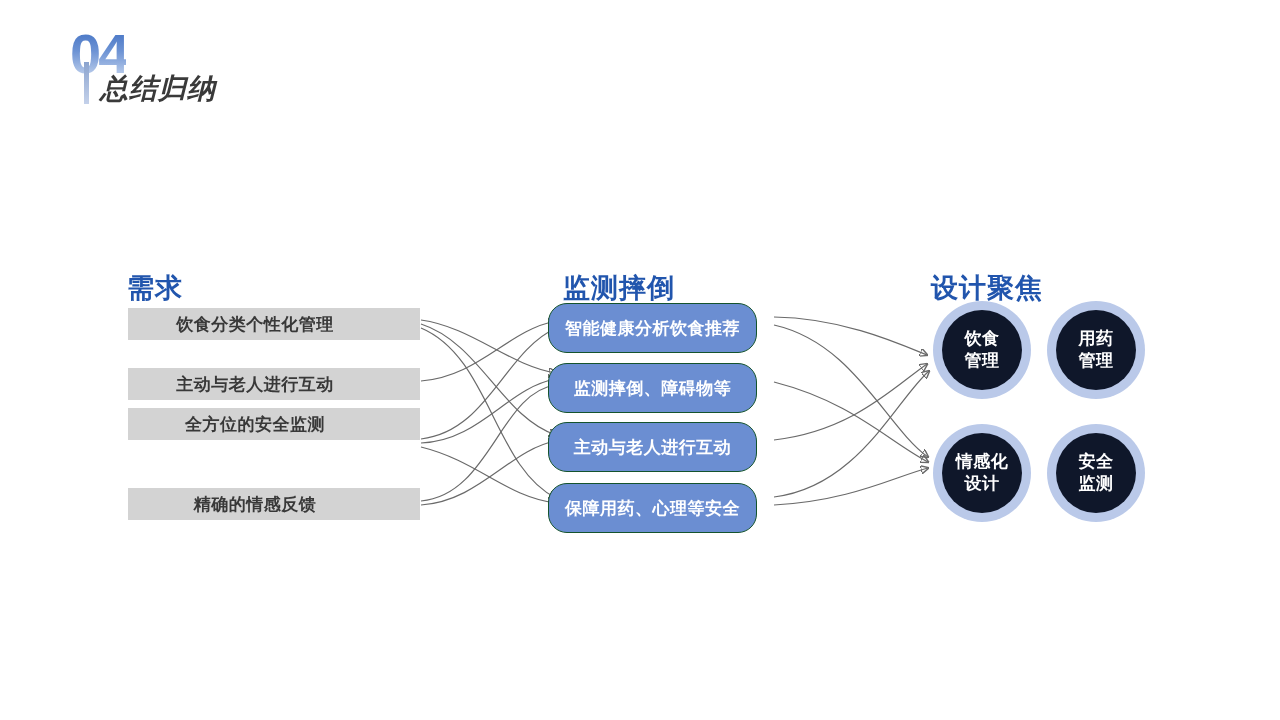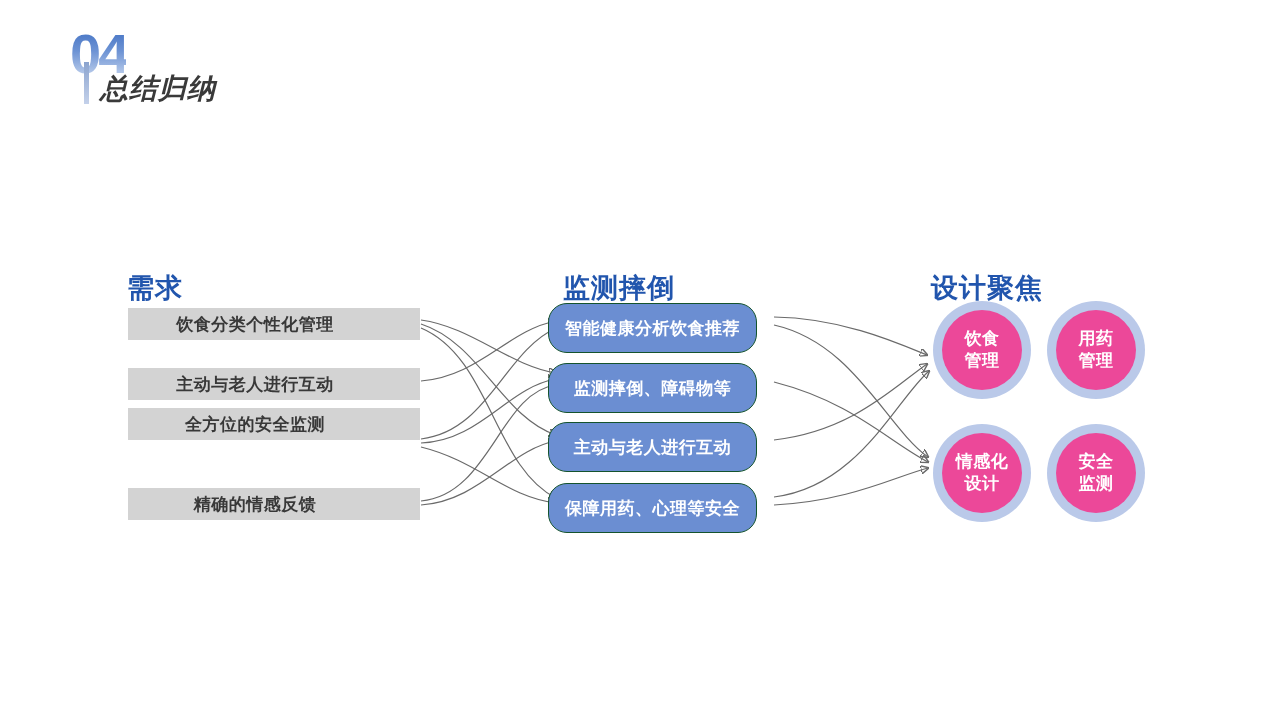--- a/index.html
+++ b/index.html
@@ -42,21 +42,21 @@
     border:1px solid #14532d;border-radius:19px;box-sizing:border-box;
     display:flex;align-items:center;justify-content:center;
     font-size:17px;font-weight:700;color:#ffffff;letter-spacing:0.5px;
   }
   
   .focus-circle{
     position:absolute;width:98px;height:98px;border-radius:50%;background:#bac9e9;
     display:flex;align-items:center;justify-content:center;
   }
   .focus-inner{
-    width:80px;height:80px;border-radius:50%;background:#ec4899;
+    width:80px;height:80px;border-radius:50%;background:#0f172a;
     display:flex;flex-direction:column;align-items:center;justify-content:center;
     font-size:17px;font-weight:700;color:#ffffff;line-height:1.3;letter-spacing:0.5px;
   }
   
   .connectors{position:absolute;left:0;top:0;width:1280px;height:720px;pointer-events:none;}
   .connectors path{fill:none;stroke:#6a6a6a;stroke-width:1.2px;}
 </style>
 </head>
 <body>
 

